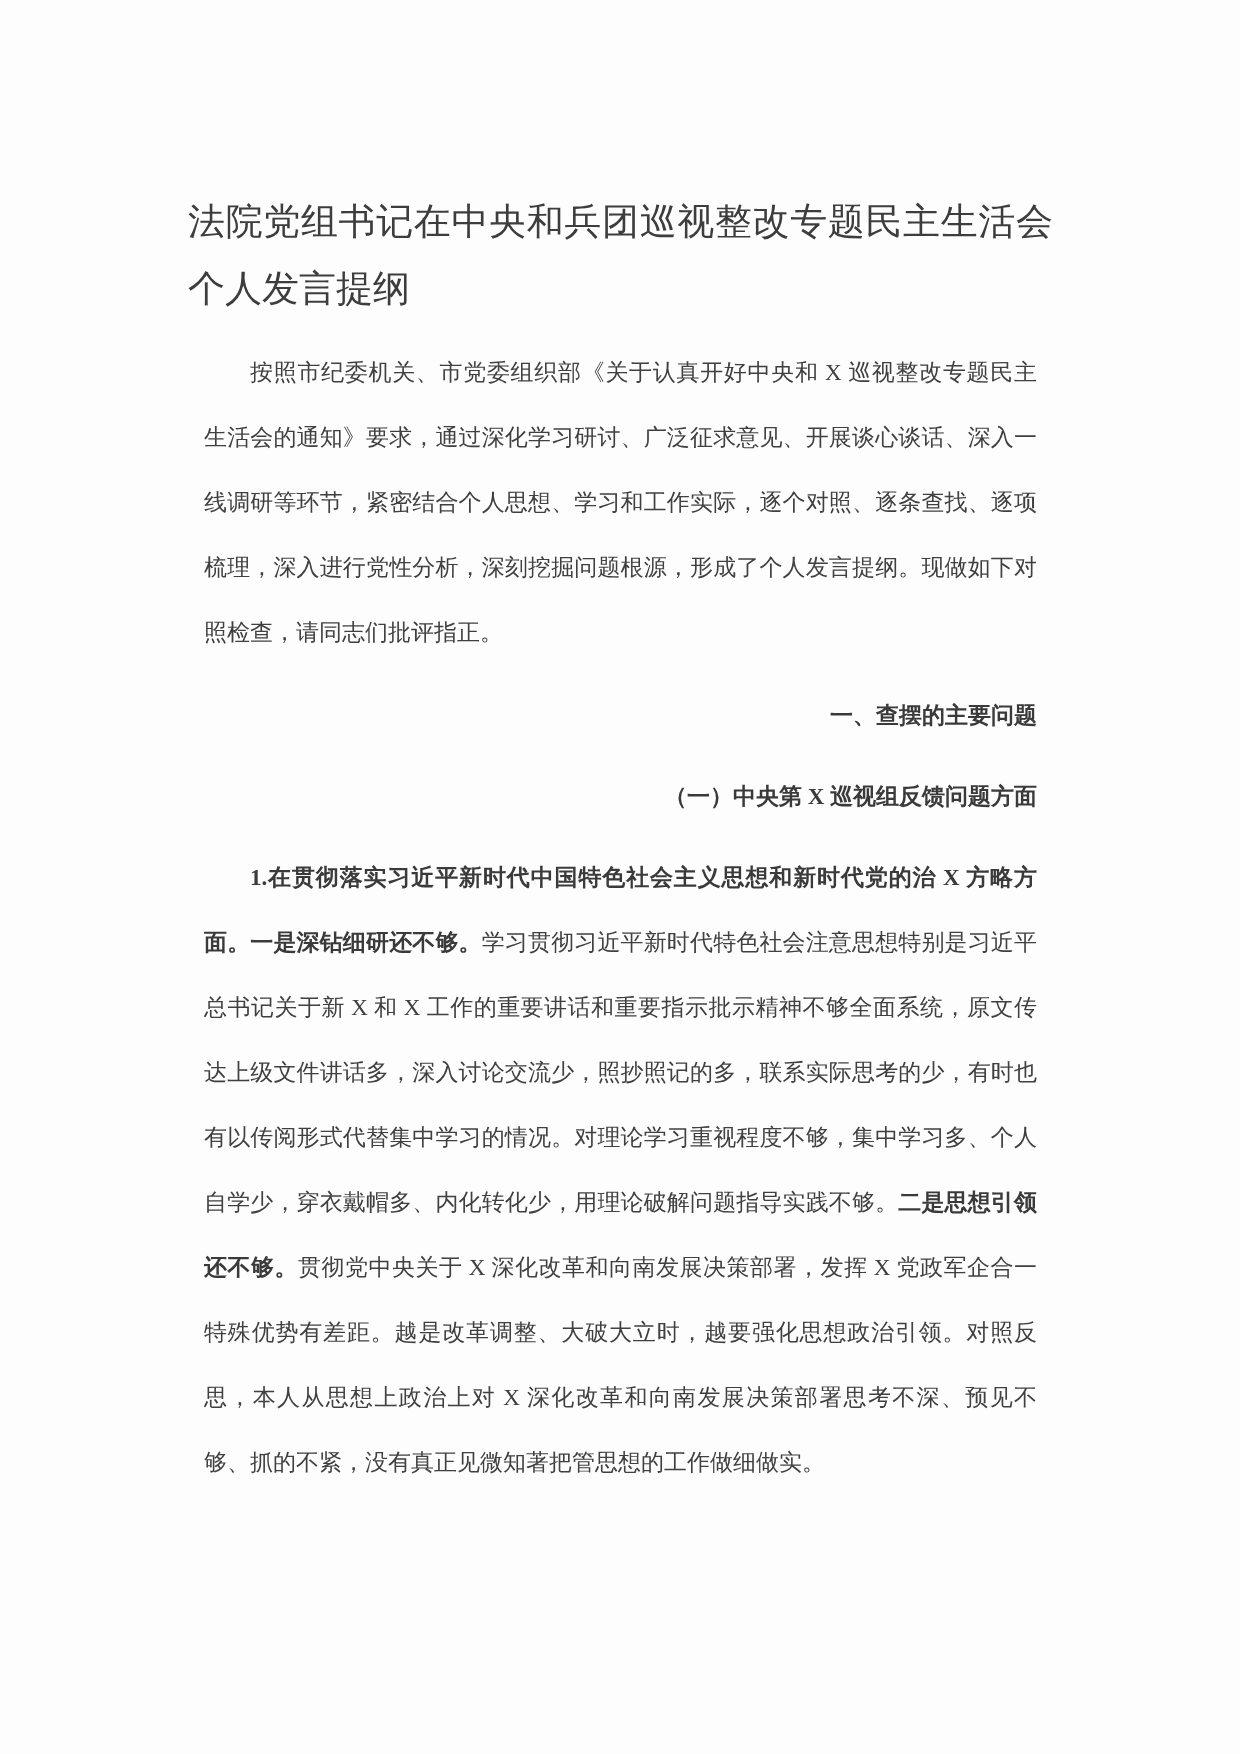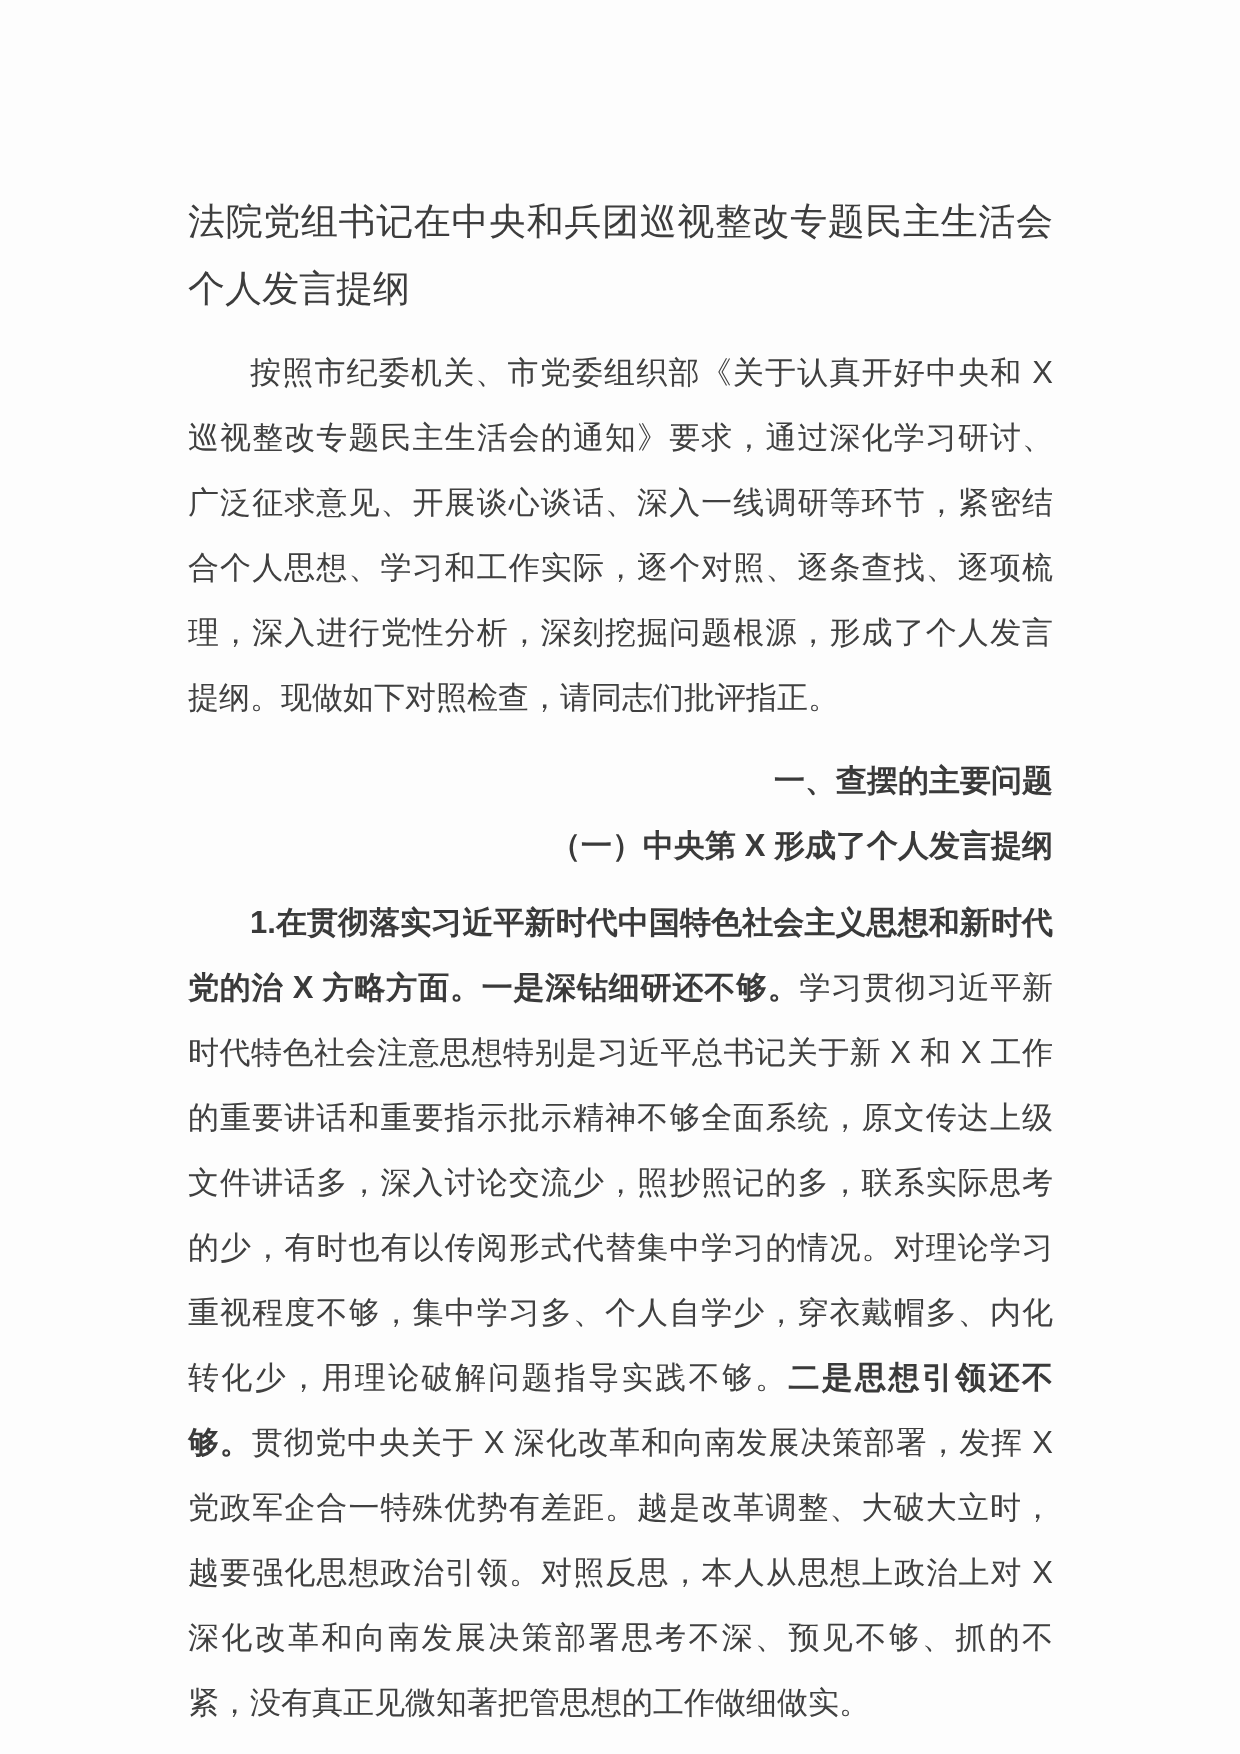--- a/index.html
+++ b/index.html
@@ -10,38 +10,38 @@
     width: 1240px;
     height: 1754px;
     overflow: hidden;
     background: #fdfdfd;
   }
   .doc-page {
     box-sizing: border-box;
     width: 1240px;
     height: 1468px;
     padding: 188px 187px 0 188px;
-    font-family: Liberation Sans, sans-serif;
+    font-family: Liberation Serif, serif;
     color: #404040;
   }
   .doc-title {
     margin: 0 0 18px 0;
     font-size: 37px;
     line-height: 67px;
     font-weight: 400;
     color: #3d3d3d;
     text-align: justify;
     letter-spacing: 0;
   }
   .doc-content {
     width: 865px;
   }
   .block {
-    margin: 0;
-    font-size: 31px;
+    margin: 16px;
+    font-size: 23px;
     line-height: 65px;
     text-align: justify;
     text-indent: 2em;
     color: #404040;
   }
   .doc-content > .block { margin-top: 12px; }
   .doc-content > .block:first-child { margin-top: 0; }
   .doc-content > .heading1 { margin-top: 18px; }
   .doc-content > .heading2 { margin-top: 0; }
   .heading1, .heading2 {
@@ -53,16 +53,16 @@
   .run.bold { font-weight: 700; color: #3a3a3a; }
 </style>
 </head>
 <body>
 
 <div class="doc-page">
   <h1 class="doc-title">法院党组书记在中央和兵团巡视整改专题民主生活会个人发言提纲</h1>
   <div class="doc-content">
       <p class="block paragraph"><span class="run">按照市纪委机关、市党委组织部《关于认真开好中央和 X 巡视整改专题民主生活会的通知》要求，通过深化学习研讨、广泛征求意见、开展谈心谈话、深入一线调研等环节，紧密结合个人思想、学习和工作实际，逐个对照、逐条查找、逐项梳理，深入进行党性分析，深刻挖掘问题根源，形成了个人发言提纲。现做如下对照检查，请同志们批评指正。</span></p>
       <p class="block heading1"><span class="run bold">一、查摆的主要问题</span></p>
-      <p class="block heading2"><span class="run bold">（一）中央第 X 形成了个人发言提纲</span></p>
+      <p class="block heading2"><span class="run bold">（一）中央第 X 巡视组反馈问题方面</span></p>
       <p class="block paragraph"><span class="run bold">1.在贯彻落实习近平新时代中国特色社会主义思想和新时代党的治 X 方略方面。一是深钻细研还不够。</span><span class="run">学习贯彻习近平新时代特色社会注意思想特别是习近平总书记关于新 X 和 X 工作的重要讲话和重要指示批示精神不够全面系统，原文传达上级文件讲话多，深入讨论交流少，照抄照记的多，联系实际思考的少，有时也有以传阅形式代替集中学习的情况。对理论学习重视程度不够，集中学习多、个人自学少，穿衣戴帽多、内化转化少，用理论破解问题指导实践不够。</span><span class="run bold">二是思想引领还不够。</span><span class="run">贯彻党中央关于 X 深化改革和向南发展决策部署，发挥 X 党政军企合一特殊优势有差距。越是改革调整、大破大立时，越要强化思想政治引领。对照反思，本人从思想上政治上对 X 深化改革和向南发展决策部署思考不深、预见不够、抓的不紧，没有真正见微知著把管思想的工作做细做实。</span></p>
     </div>
 </div>
 
 </body></html>

